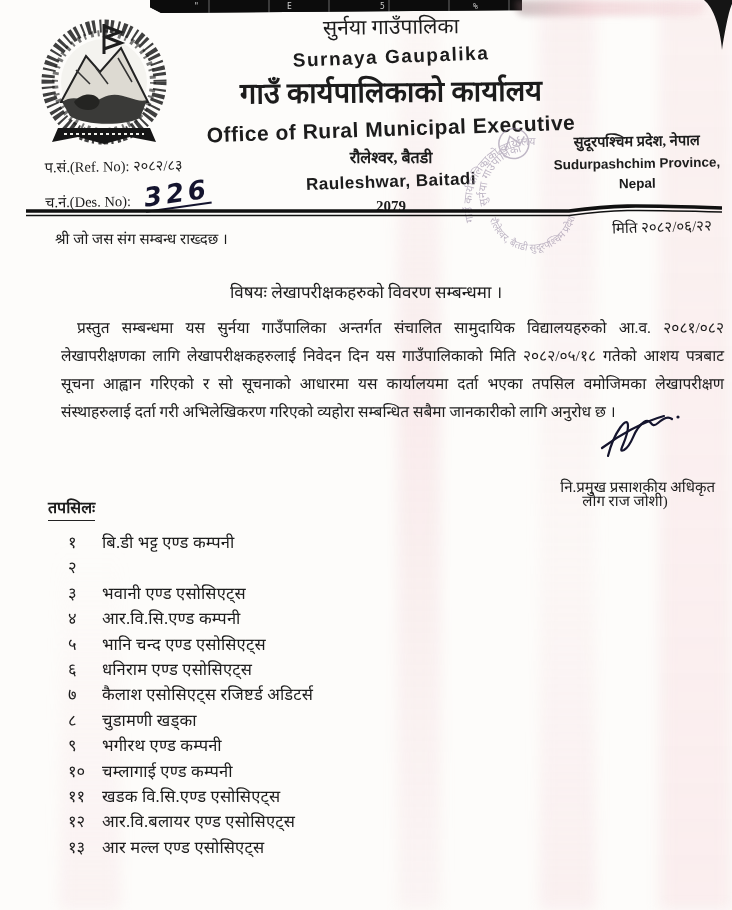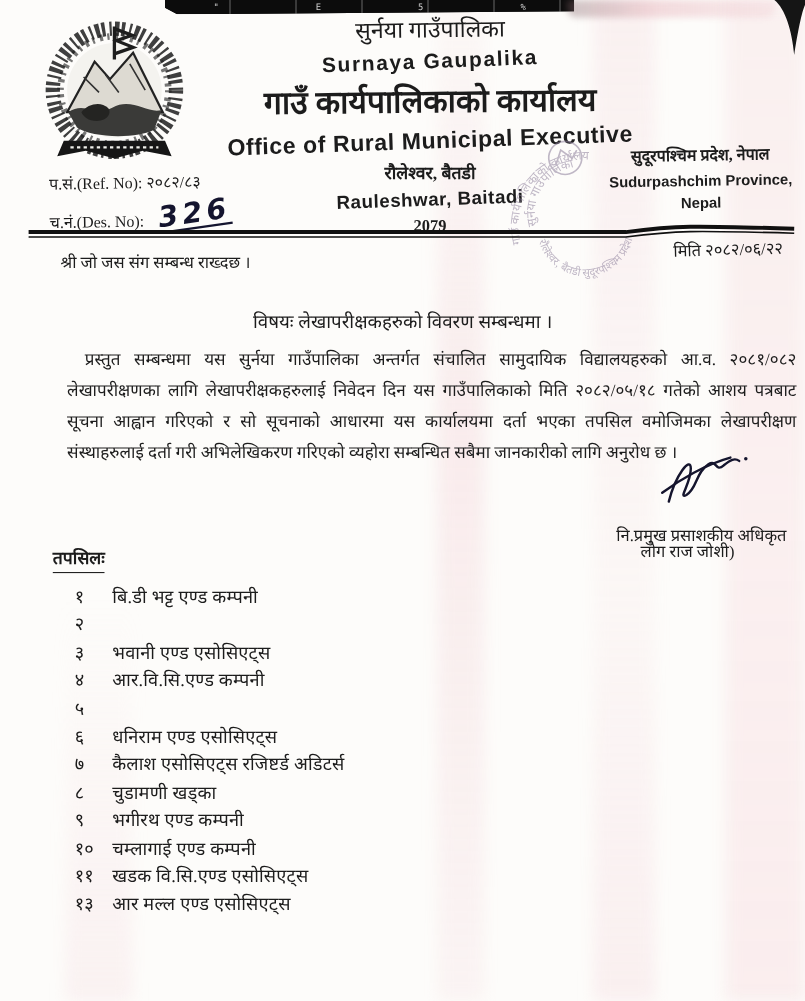--- a/index.html
+++ b/index.html
@@ -188,20 +188,21 @@
       <span class="sched-name">भवानी एण्ड एसोसिएट्स</span>
     </div>
 
     <div class="sched-row">
       <span class="sched-no">४</span>
       <span class="sched-name">आर.वि.सि.एण्ड कम्पनी</span>
     </div>
 
     <div class="sched-row">
       <span class="sched-no">५</span>
+      <span class="sched-name">भानि चन्द एण्ड एसोसिएट्स</span>
     </div>
 
     <div class="sched-row">
       <span class="sched-no">६</span>
       <span class="sched-name">धनिराम एण्ड एसोसिएट्स</span>
     </div>
 
     <div class="sched-row">
       <span class="sched-no">७</span>
       <span class="sched-name">कैलाश एसोसिएट्स रजिष्टर्ड अडिटर्स</span>
@@ -220,20 +221,24 @@
     <div class="sched-row">
       <span class="sched-no">१०</span>
       <span class="sched-name">चम्लागाई एण्ड कम्पनी</span>
     </div>
 
     <div class="sched-row">
       <span class="sched-no">११</span>
       <span class="sched-name">खडक वि.सि.एण्ड एसोसिएट्स</span>
     </div>
 
+    <div class="sched-row">
+      <span class="sched-no">१२</span>
+      <span class="sched-name">आर.वि.बलायर एण्ड एसोसिएट्स</span>
+    </div>
 
     <div class="sched-row">
       <span class="sched-no">१३</span>
       <span class="sched-name">आर मल्ल एण्ड एसोसिएट्स</span>
     </div>
   </div>
 
 </div>
 
 </body></html>

